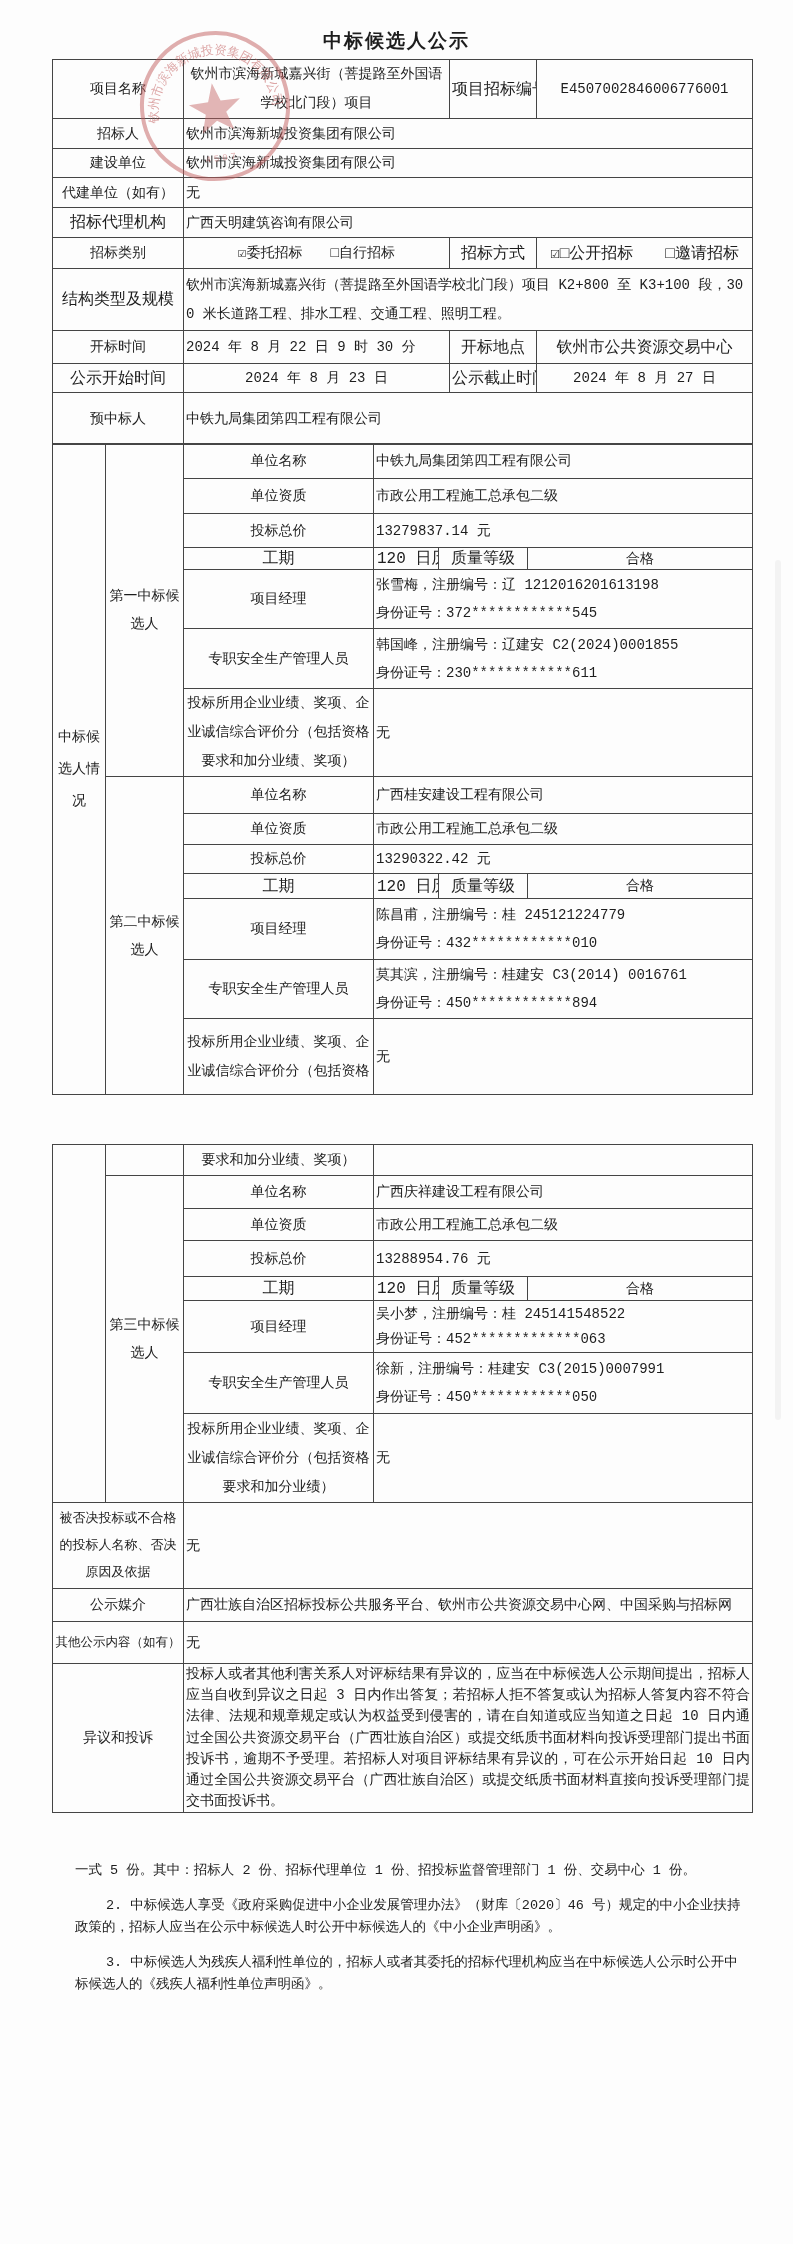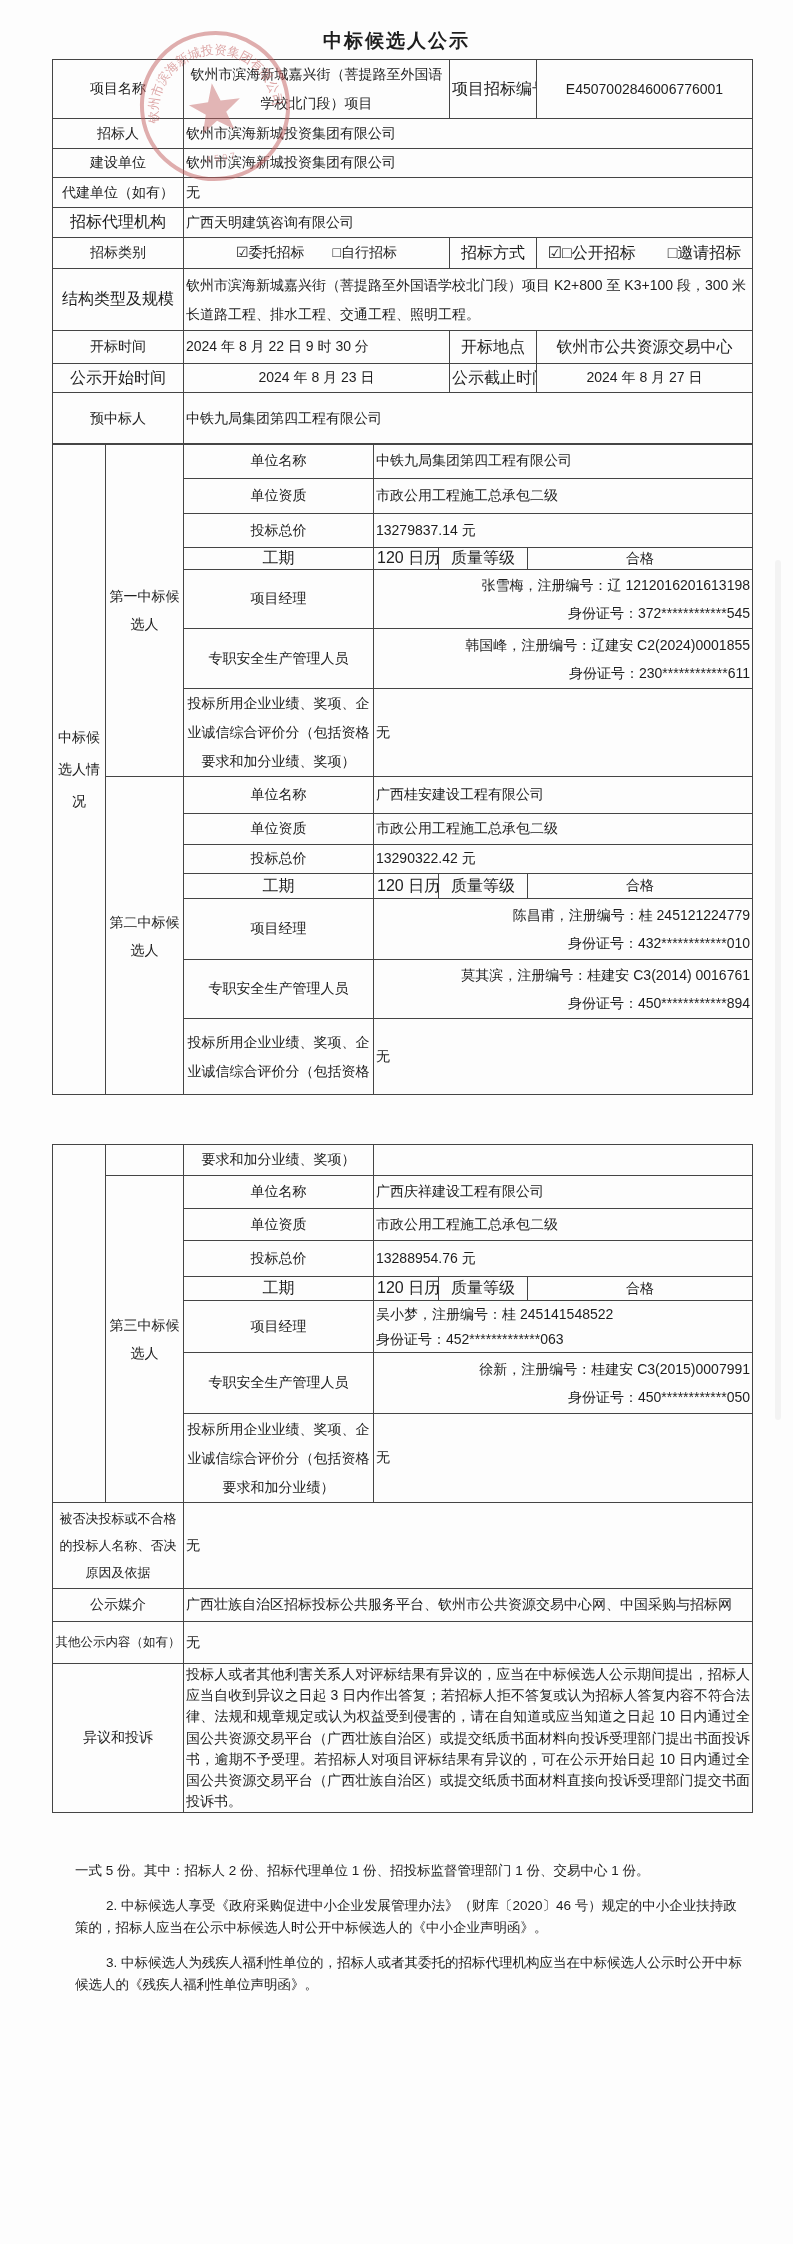--- a/index.html
+++ b/index.html
@@ -1,30 +1,30 @@
 <!DOCTYPE html>
 <html style="--seal-color: #c25d5d;"><head>
 <meta charset="utf-8">
 <style>
   html,body{margin:0;padding:0;background:#e8e8e8;}
   .page{position:relative;width:793px;height:2244px;background:#fdfdfd;margin:0 auto;
-        font-family:Liberation Sans, sans-serif;color:#1d1d1d;overflow:hidden;}
+        font-family:Liberation Mono, monospace;color:#1d1d1d;overflow:hidden;}
   .doc-title{position:absolute;top:28px;left:0;width:793px;text-align:center;
         font-size:19px;font-weight:bold;letter-spacing:2px;}
   table.tbl{position:absolute;left:52px;border-collapse:collapse;table-layout:fixed;
         font-size:14px;}
   table.tbl td{border:1px solid #454545;vertical-align:middle;padding:0 2px;overflow:hidden;}
   td.lab{text-align:center;}
   td.val{text-align:left;padding-left:7px;}
   td.ctr{text-align:center;}
   .s13{font-size:16px;white-space:nowrap;}
   .s125{font-size:12.5px;white-space:nowrap;}
   .wrap{word-break:break-all;line-height:29px;}
   .wrap27{word-break:break-all;line-height:27px;font-size:13px;}
-  .dbl div{line-height:28px;text-align:right;}
+  .dbl div{line-height:28px;}
   .dbl25 div{line-height:25px;}
   .two-ctr div{line-height:29px;text-align:center;}
   .rank{line-height:28px;}
   .seclab{line-height:32px;}
   .just{text-align:justify;word-break:break-all;line-height:21.2px;padding:2px 8px;}
   .struct{word-break:break-all;line-height:29px;padding:0 8px;}
   .notes{position:absolute;left:75px;top:1860px;width:672px;font-size:13.5px;line-height:22px;}
   .notes p{margin:0 0 10px 0;word-break:break-all;}
   .notes p.indent{text-indent:31px;margin-top:13px;}
   .seal{position:absolute;left:137px;top:28px;width:156px;height:156px;transform:rotate(-8deg);}

